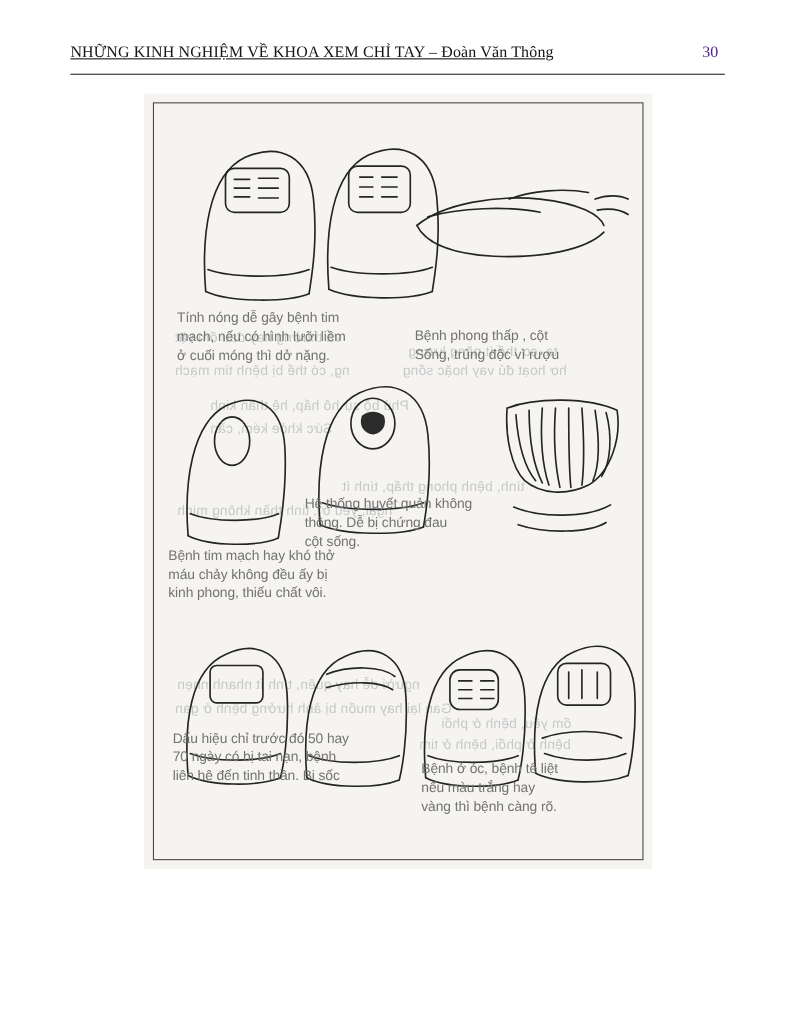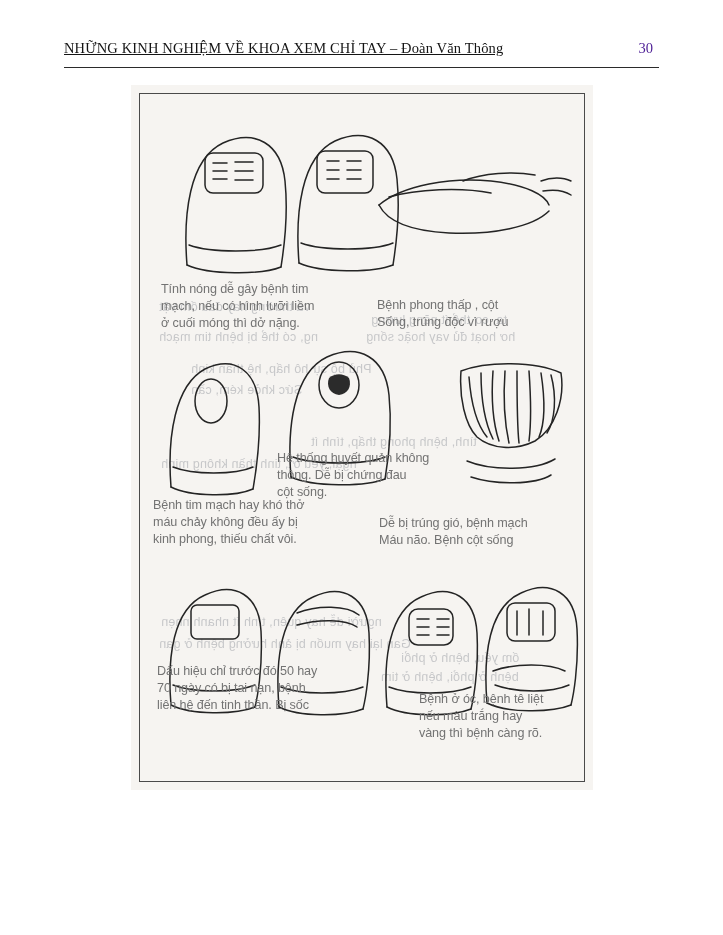--- a/index.html
+++ b/index.html
@@ -210,24 +210,22 @@
     Sống, trúng độc vì rượu</div>
 
   <div class="cap" style="left:146px; top:325px; width:220px;margin-top:40px;">Hệ thống huyết quản không
    thông. Dễ bị chứng đau
             cột sống.</div>
 
   <div class="cap" style="left:22px; top:412px; width:230px;">Bệnh tim mạch hay khó thở
     máu chảy không đều ấy bị
     kinh phong, thiếu chất vôi.</div>
 
-  <div class="cap" style="left:248px; top:430px; width:210px;">Dễ bị trúng gió, bệnh mạch
-  Máu não. Bệnh cột sống</div>
 
   <div class="cap" style="left:26px; top:578px; width:236px;">Dấu hiệu chỉ trước đó 50 hay
   70 ngày có bị tai nạn, bệnh
   liên hệ đến tinh thần. Bị sốc</div>
 
-  <div class="cap" style="left:252px; top:606px; width:200px;margin-left:36px;">Bệnh ở óc, bệnh tê liệt
+  <div class="cap" style="left:252px; top:606px; width:200px;">Bệnh ở óc, bệnh tê liệt
  nếu màu trắng hay
  vàng thì bệnh càng rõ.</div>
 
 </div>
 
 </body></html>

